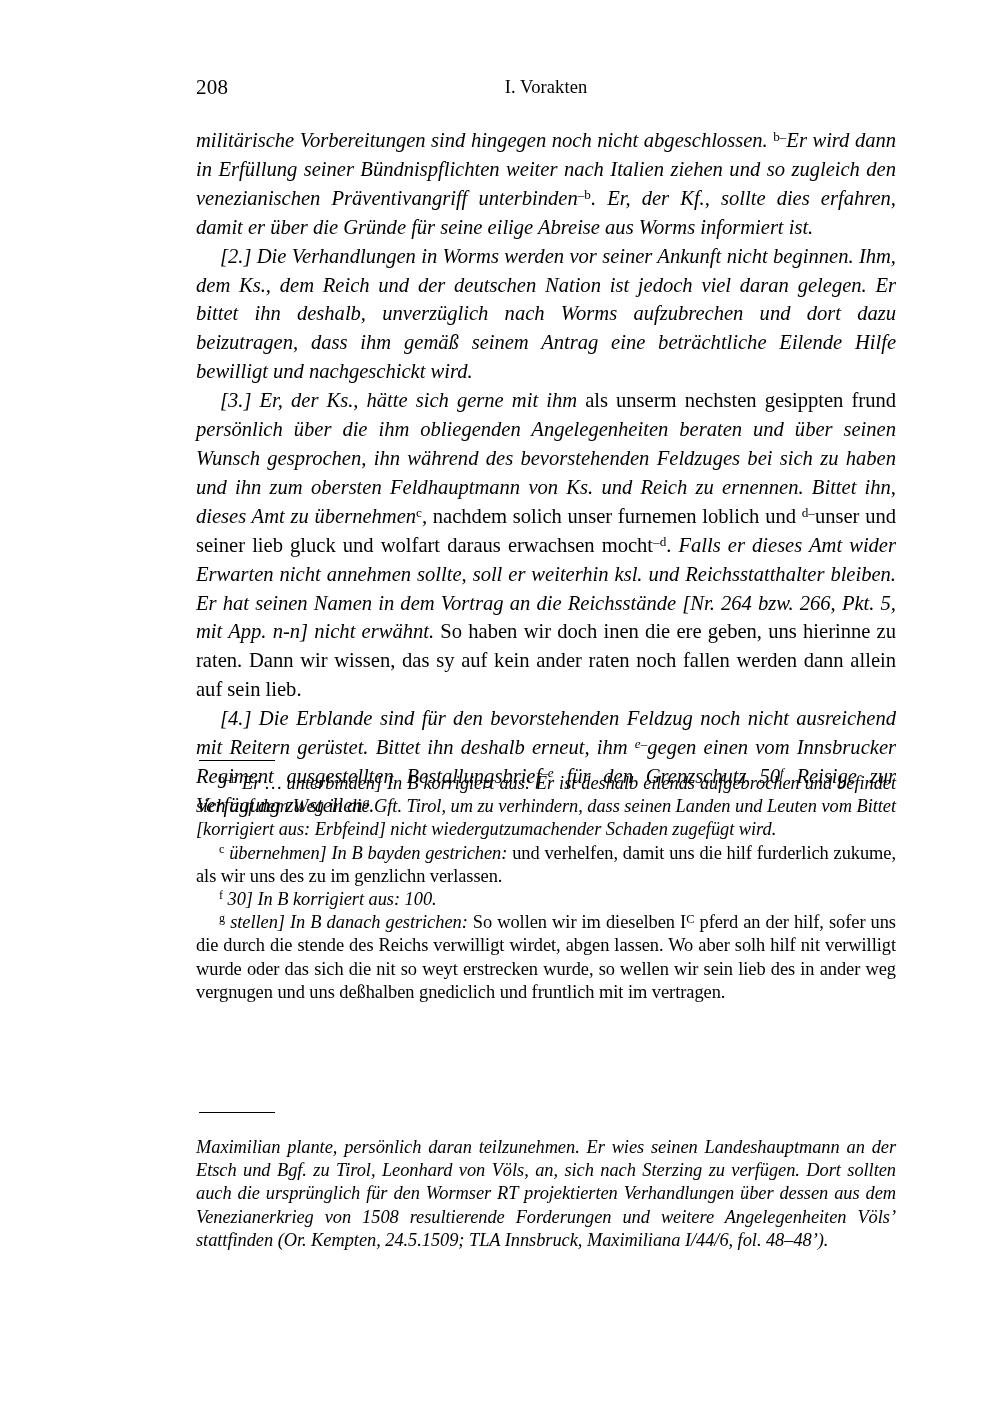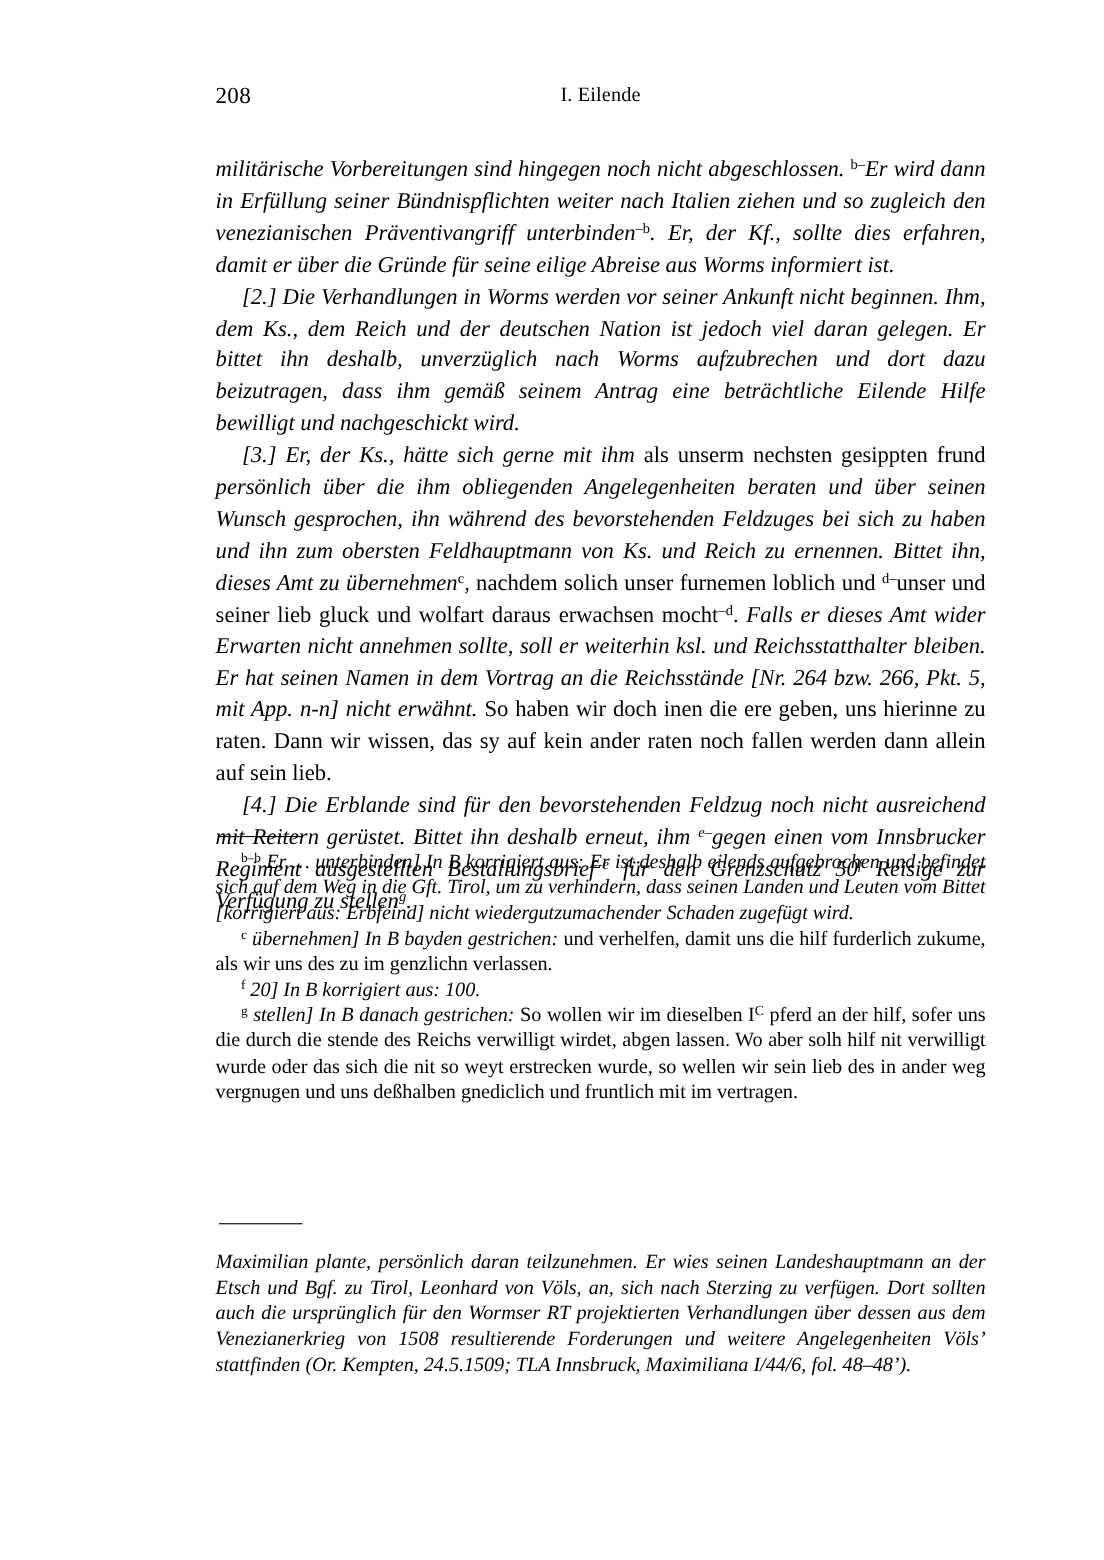--- a/index.html
+++ b/index.html
@@ -48,21 +48,21 @@
     text-align: center;
     font-size: 18.5px;
     line-height: 26px;
     letter-spacing: 0.1px;
   }
 
   
   .body-block {
     position: absolute;
     left: 155px;
-    top: 140px;
+    top: 126px;
     width: 700px;
   }
   p.b {
     margin: 0;
     font-size: 20.6px;
     line-height: 28.9px;
     text-align: justify;
     text-justify: inter-word;
     font-style: italic;
     letter-spacing: -0.02px;
@@ -121,35 +121,35 @@
     line-height: 0;
   }
 </style>
 </head>
 <body>
 
 <div class="page">
 
   <div class="runhead">
     <div class="folio">208</div>
-    <div class="runtitle">I. Eilende</div>
+    <div class="runtitle">I. Vorakten</div>
   </div>
 
   <div class="body-block" id="body-block">
       <p class="b"><span class="ital">militärische Vorbereitungen sind hingegen noch nicht abgeschlossen. </span><sup class="nt">b–</sup><span class="ital">Er wird dann in Erfüllung seiner Bündnispflichten weiter nach Italien ziehen und so zugleich den venezianischen Präventivangriff unterbinden</span><sup class="nt">–b</sup><span class="ital">. Er, der Kf., sollte dies erfahren, damit er über die Gründe für seine eilige Abreise aus Worms informiert ist.</span></p>
       <p class="b indent"><span class="ital">[2.] Die Verhandlungen in Worms werden vor seiner Ankunft nicht beginnen. Ihm, dem Ks., dem Reich und der deutschen Nation ist jedoch viel daran gelegen. Er bittet ihn deshalb, unverzüglich nach Worms aufzubrechen und dort dazu beizutragen, dass ihm gemäß seinem Antrag eine beträchtliche Eilende Hilfe bewilligt und nachgeschickt wird.</span></p>
       <p class="b indent"><span class="ital">[3.] Er, der Ks., hätte sich gerne mit ihm </span><span class="rom">als unserm nechsten gesippten frund </span><span class="ital">persönlich über die ihm obliegenden Angelegenheiten beraten und über seinen Wunsch gesprochen, ihn während des bevorstehenden Feldzuges bei sich zu haben und ihn zum obersten Feldhauptmann von Ks. und Reich zu ernennen. Bittet ihn, dieses Amt zu übernehmen</span><sup class="nt">c</sup><span class="ital">, </span><span class="rom">nachdem solich unser furnemen loblich und </span><sup class="nt">d–</sup><span class="rom">unser und seiner lieb gluck und wolfart daraus erwachsen mocht</span><sup class="nt">–d</sup><span class="rom">. </span><span class="ital">Falls er dieses Amt wider Erwarten nicht annehmen sollte, soll er weiterhin ksl. und Reichsstatthalter bleiben. Er hat seinen Namen in dem Vortrag an die Reichsstände [Nr. 264 bzw. 266, Pkt. 5, mit App. n-n] nicht erwähnt. </span><span class="rom">So haben wir doch inen die ere geben, uns hierinne zu raten. Dann wir wissen, das sy auf kein ander raten noch fallen werden dann allein auf sein lieb.</span></p>
       <p class="b indent"><span class="ital">[4.] Die Erblande sind für den bevorstehenden Feldzug noch nicht ausreichend mit Reitern gerüstet. Bittet ihn deshalb erneut, ihm </span><sup class="nt it">e–</sup><span class="ital">gegen einen vom Innsbrucker Regiment ausgestellten Bestallungsbrief</span><sup class="nt it">–e</sup><span class="ital"> für den Grenzschutz 50</span><sup class="nt it">f</sup><span class="ital"> Reisige zur Verfügung zu stellen</span><sup class="nt it">g</sup><span class="ital">.</span></p>
     </div>
 
   <div class="rule rule-a"></div>
   <div class="app-block app-a" id="app-block">
       <p class="a indent"><sup class="mk">b–b</sup> <span class="ital">Er … unterbinden] In B korrigiert aus: Er ist deshalb eilends aufgebrochen und befindet sich auf dem Weg in die Gft. Tirol, um zu verhindern, dass seinen Landen und Leuten vom Bittet [korrigiert aus: Erbfeind] nicht wiedergutzumachender Schaden zugefügt wird.</span></p>
       <p class="a indent"><sup class="mk">c</sup> <span class="ital">übernehmen] In B bayden gestrichen: </span><span class="rom">und verhelfen, damit uns die hilf furderlich zukume, als wir uns des zu im genzlichn verlassen.</span></p>
-      <p class="a indent"><sup class="mk">f</sup> <span class="ital">20] In B korrigiert aus: 100.</span></p>
+      <p class="a indent"><sup class="mk">f</sup> <span class="ital">30] In B korrigiert aus: 100.</span></p>
       <p class="a indent"><sup class="mk">g</sup> <span class="ital">stellen] In B danach gestrichen: </span><span class="rom">So wollen wir im dieselben I</span><sup class="inl">C</sup><span class="rom"> pferd an der hilf, sofer uns die durch die stende des Reichs verwilligt wirdet, abgen lassen. Wo aber solh hilf nit verwilligt wurde oder das sich die nit so weyt erstrecken wurde, so wellen wir sein lieb des in ander weg vergnugen und uns deßhalben gnediclich und fruntlich mit im vertragen.</span></p>
     </div>
 
   <div class="rule rule-b"></div>
   <div class="app-block app-b" id="comm-block">
       <p class="a"><span class="ital">Maximilian plante, persönlich daran teilzunehmen. Er wies seinen Landeshauptmann an der Etsch und Bgf. zu Tirol, Leonhard von Völs, an, sich nach Sterzing zu verfügen. Dort sollten auch die ursprünglich für den Wormser RT projektierten Verhandlungen über dessen aus dem Venezianerkrieg von 1508 resultierende Forderungen und weitere Angelegenheiten Völs’ stattfinden (Or. Kempten, 24.5.1509; TLA Innsbruck, Maximiliana I/44/6, fol. 48–48’).</span></p>
     </div>
 
 </div>
 

